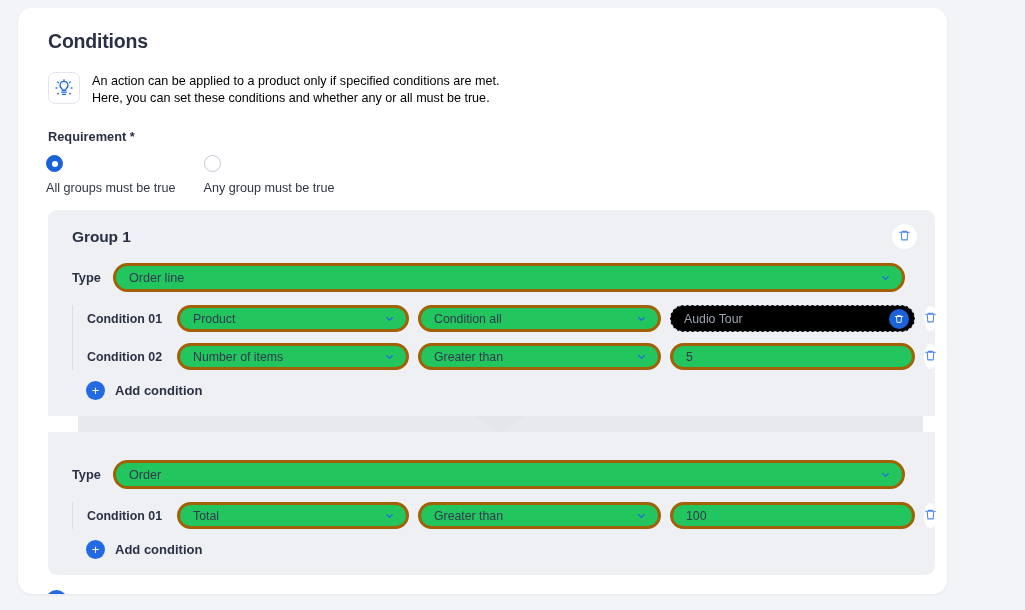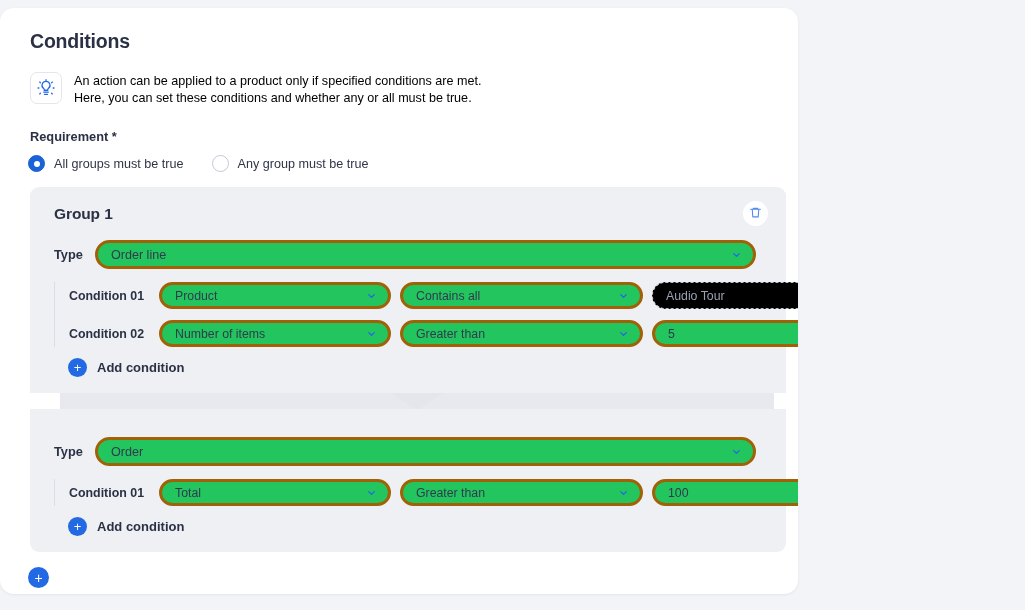--- a/index.html
+++ b/index.html
@@ -7,22 +7,22 @@
   body {
     width: 1025px; height: 610px;
     background: #f3f4f8;
     font-family: "Liberation Sans", sans-serif;
     color: #2e3446;
     -webkit-font-smoothing: antialiased;
   }
 
   .card {
     position: absolute;
-    left: 0; top: 8px;
-    width: 798px; height: 586px;
+    left: 18px; top: 8px;
+    width: 929px; height: 586px;
     background: #ffffff;
     border-radius: 14px;
     box-shadow: 0 1px 3px rgba(30,40,70,.07);
     overflow: hidden;
   }
 
   .card-title {
     margin: 0;
     padding: 22px 0 0 30px;
     font-size: 19.5px;
@@ -60,21 +60,21 @@
     font-size: 12.8px;
     font-weight: 700;
     color: #2b3145;
   }
   .radios {
     display: flex;
     align-items: center;
     margin: 11px 0 0 28px;
     gap: 28px;
   }
-  .radio { display: flex; align-items: center; gap: 9px; cursor: pointer; }
+  .radio { display: flex; align-items: flex-start; gap: 9px; cursor: pointer; flex-direction: column; }
   .radio-dot {
     width: 17px; height: 17px; border-radius: 50%;
     border: 1.6px solid #c3c9d6; background: #fff;
     display: flex; align-items: center; justify-content: center;
     flex: 0 0 auto;
   }
   .radio-dot.on { border-color: #1a62d8; background: #1a62d8; }
   .radio-dot.on::after {
     content: ""; width: 6px; height: 6px; border-radius: 50%; background: #fff;
   }
@@ -272,21 +272,21 @@
           <span class="cond-label">Condition 01</span>
           <div class="ctrl select cond-attr">
             <span>Product</span>
             <span class="chev">
               <svg width="11" height="11" viewBox="0 0 24 24" fill="none" stroke="#2469e4" stroke-width="3" stroke-linecap="round" stroke-linejoin="round">
                   <path d="M6 9l6 6 6-6"></path>
                 </svg>
             </span>
           </div>
           <div class="ctrl select cond-op">
-            <span>Contains all</span>
+            <span>Condition all</span>
             <span class="chev">
               <svg width="11" height="11" viewBox="0 0 24 24" fill="none" stroke="#2469e4" stroke-width="3" stroke-linecap="round" stroke-linejoin="round">
                   <path d="M6 9l6 6 6-6"></path>
                 </svg>
             </span>
           </div>
           <div class="ctrl cond-val drop">
             <span>Audio Tour</span>
             <span class="drop-badge">
               <svg width="10" height="10" viewBox="0 0 24 24" fill="none" stroke="#ffffff" stroke-width="2.2" stroke-linecap="round" stroke-linejoin="round">

